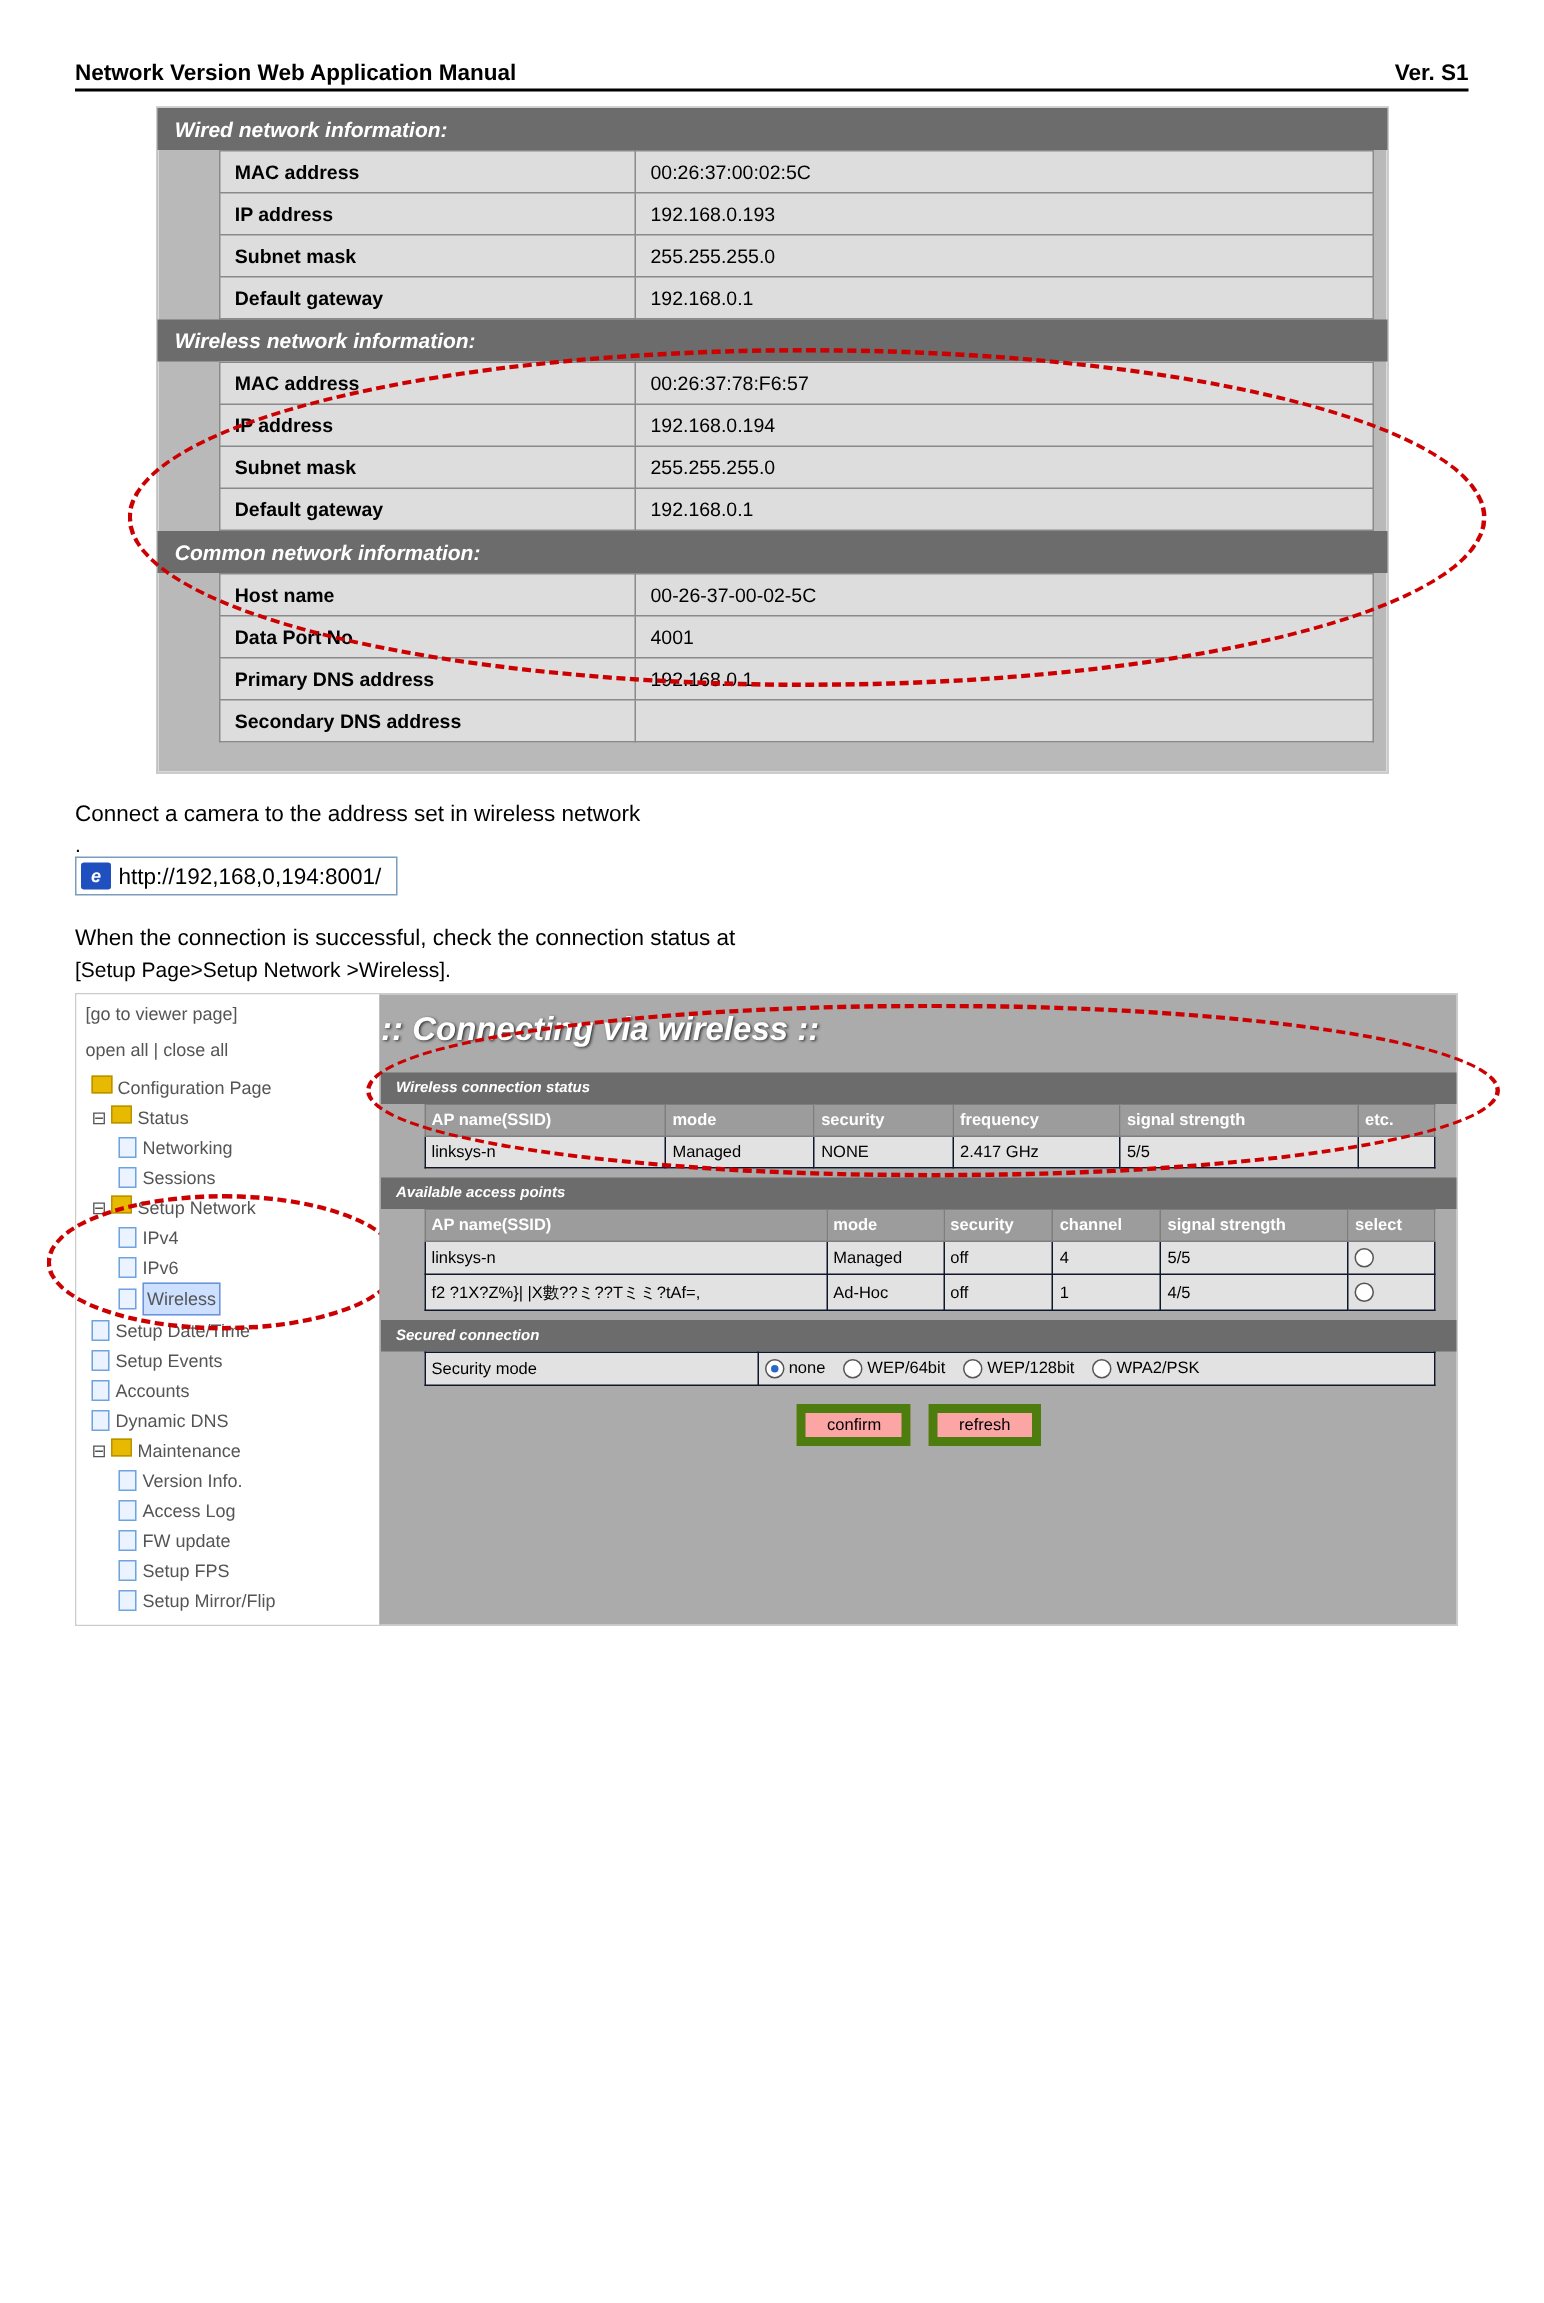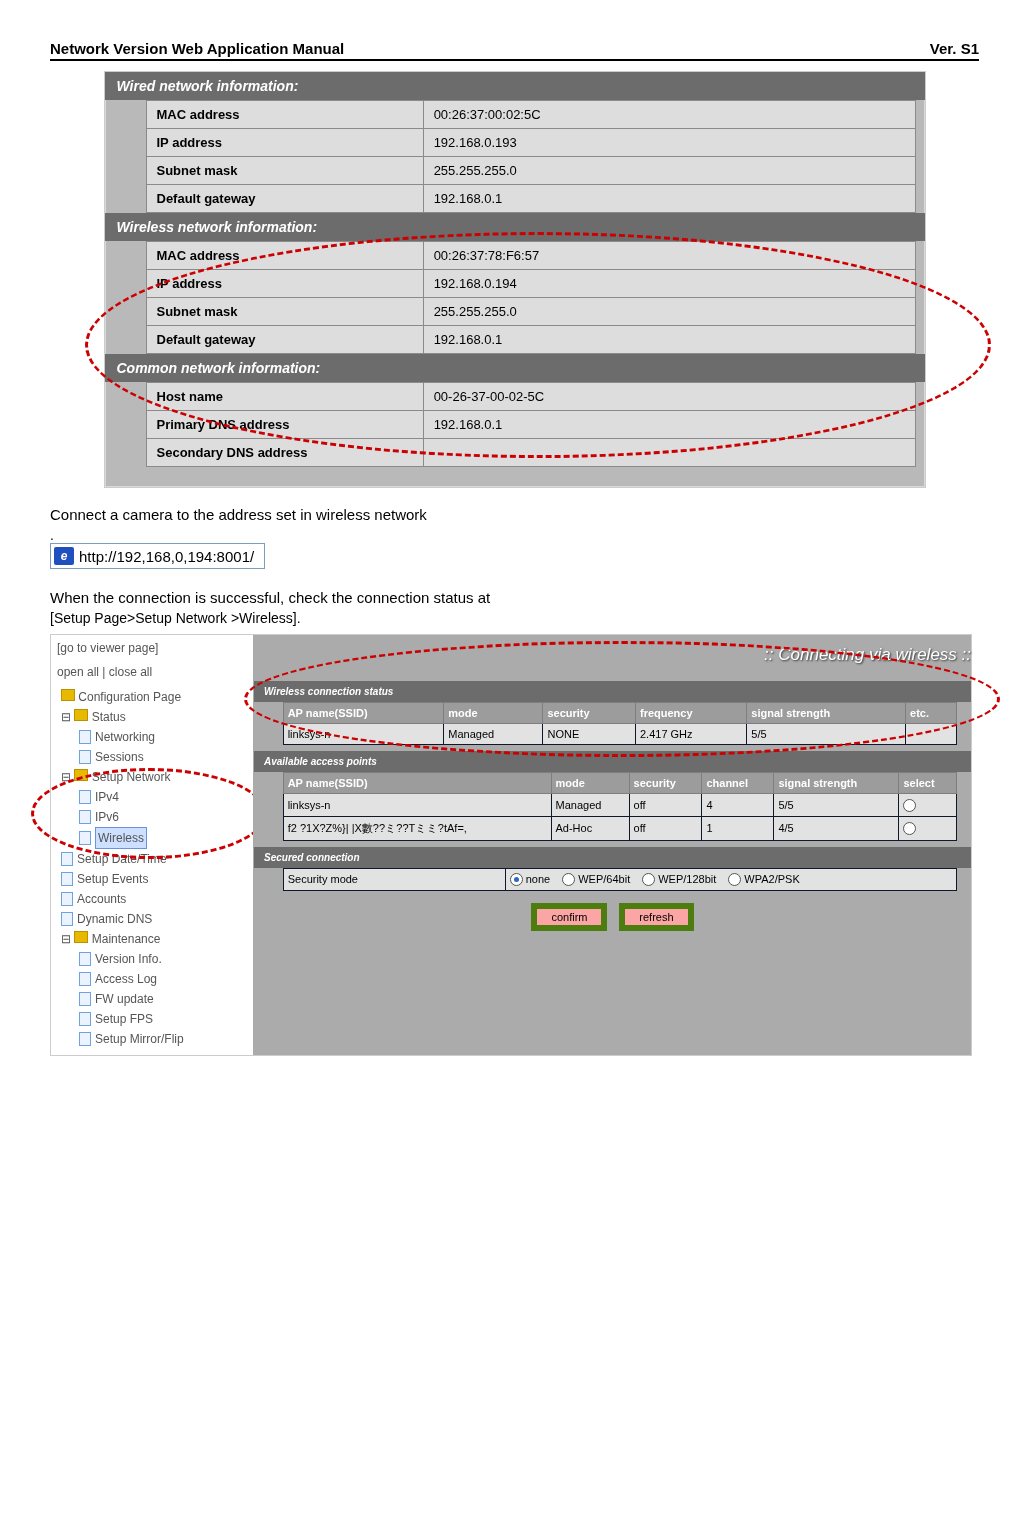--- a/index.html
+++ b/index.html
@@ -118,21 +118,21 @@
       pointer-events:none;
     }
     .main2 {
       flex: 1;
       background: #ababab;
       position: relative;
       border-left: 1px solid #aaa;
       padding-bottom: 14px;
     }
     .ns2-title{
-      text-align:right;color:#fff;font-size:17px;font-weight:normal;
+      text-align:left;color:#fff;font-size:22px;font-weight:bold;
       font-style:italic;padding:10px 0;text-shadow:1px 1px 2px #333;
       position: relative;
     }
     .sub-hdr{
       background:#6c6c6c;color:#fff;font-weight:bold;font-style:italic;
       padding:5px 10px;font-size:10px;margin-top:6px;
     }
     .winfo{
       width:94%;margin-left:4%;border-collapse:collapse;background:#e2e2e2;font-size:11px;
     }
@@ -209,20 +209,24 @@
     </table>
 
   <div class="section-hdr">Common network information:</div>
   <table class="info-table" style="margin-bottom:20px">
     <tbody>
         <tr>
           <td class="lbl">Host name</td>
           <td>00-26-37-00-02-5C</td>
         </tr>
     <tr>
+          <td class="lbl">Data Port No.</td>
+          <td>4001</td>
+        </tr>
+    <tr>
           <td class="lbl">Primary DNS address</td>
           <td>192.168.0.1</td>
         </tr>
     <tr>
           <td class="lbl">Secondary DNS address</td>
           <td></td>
         </tr>
   </tbody>
     </table>
 

